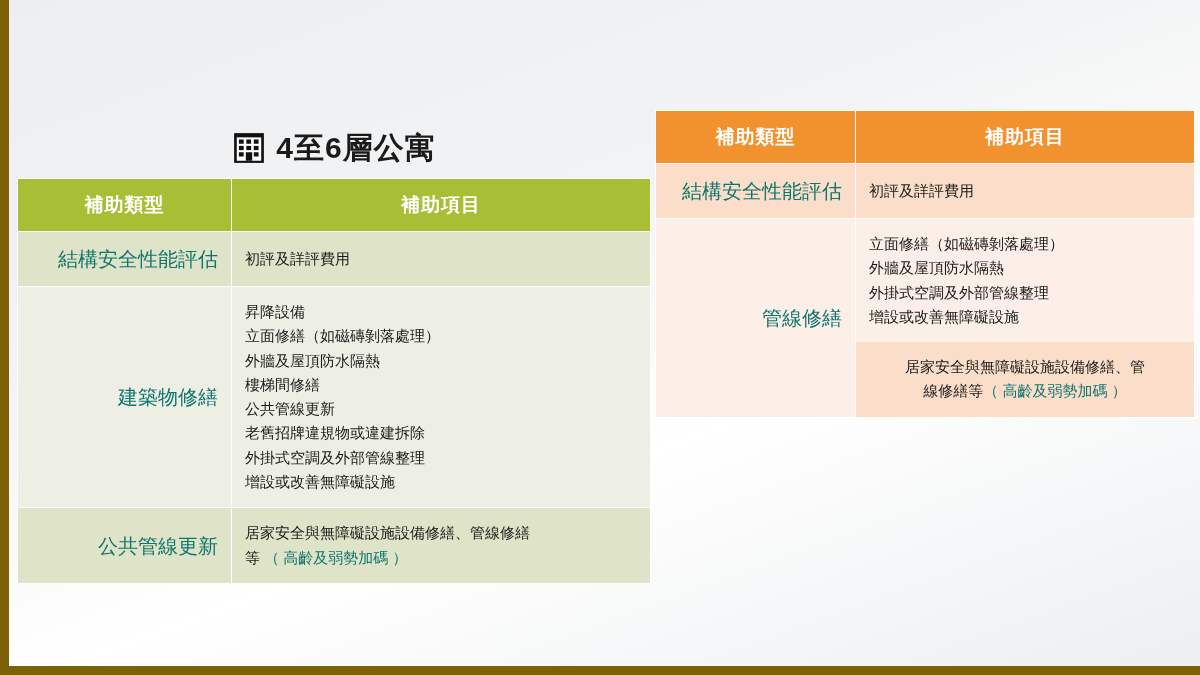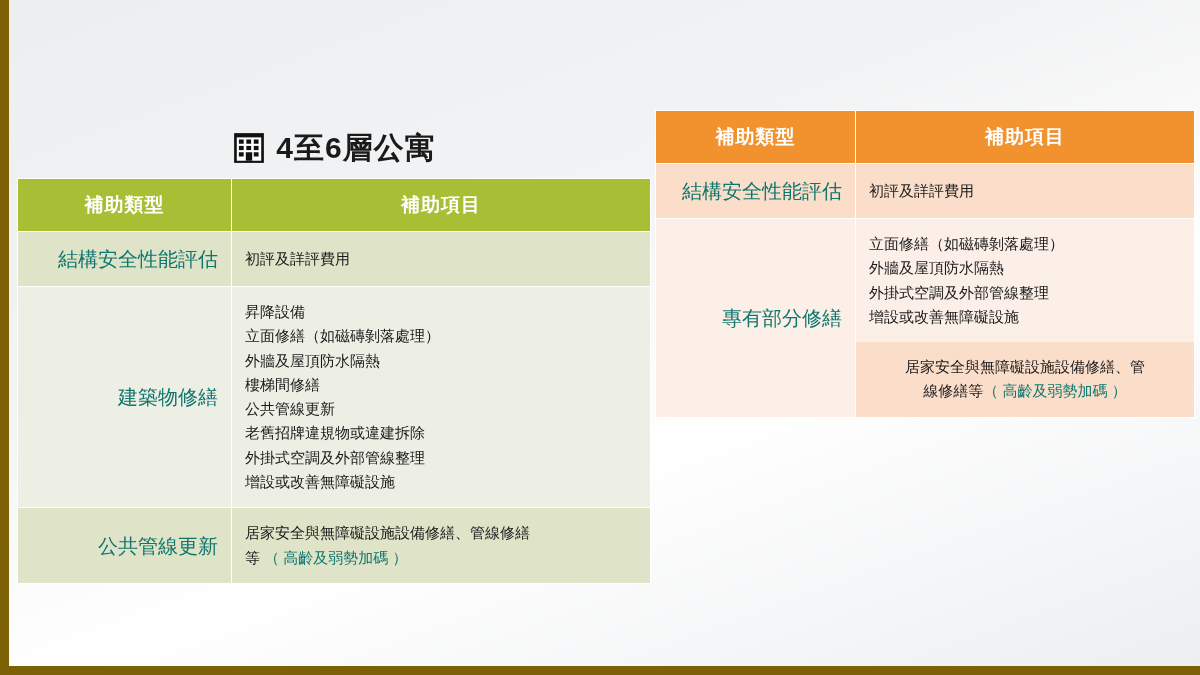--- a/index.html
+++ b/index.html
@@ -256,21 +256,21 @@
         </thead>
         <tbody>
           <tr class="row-a">
             <td class="cat-cell">結構安全性能評估</td>
             <td class="itm-cell">
               <span class="line">初評及詳評費用</span>
             </td>
           </tr>
 
           <tr class="row-b">
-            <td class="cat-cell">專有部分修繕</td>
+            <td class="cat-cell">管線修繕</td>
             <td class="itm-cell cell-flush">
               <table class="nested">
                 <tbody>
                     <tr>
                   <td class="n-plain sub-plain">
                     <span class="line">立面修繕（如磁磚剝落處理）</span>
                     <span class="line">外牆及屋頂防水隔熱</span>
                     <span class="line">外掛式空調及外部管線整理</span>
                     <span class="line">增設或改善無障礙設施</span>
                   </td>

